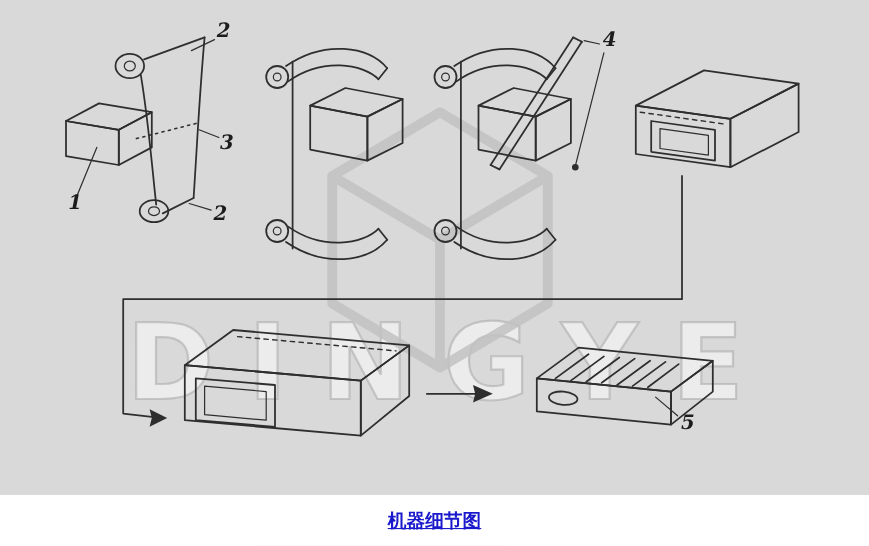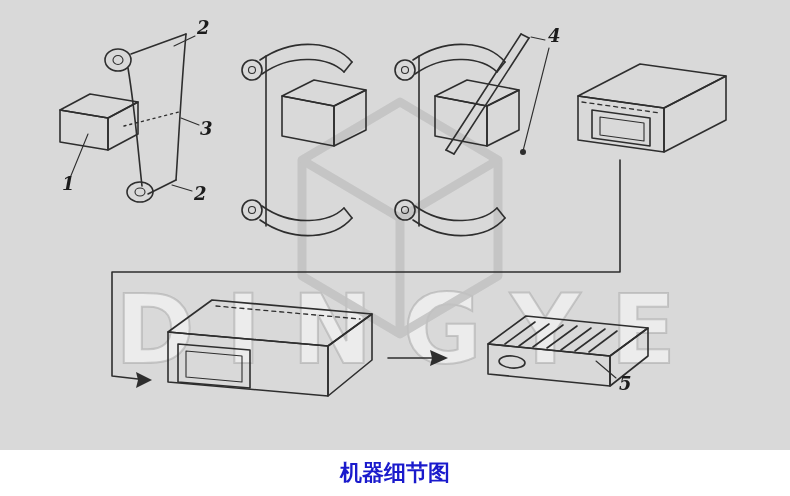--- a/index.html
+++ b/index.html
@@ -18,22 +18,22 @@
         fill:none;stroke:#2e2e2e;stroke-width:1.6;stroke-linecap:round;stroke-linejoin:round;}
   .diagram-svg .thin{stroke-width:1.1;}
   .diagram-svg .dash{stroke-dasharray:4 4;stroke-width:1.3;}
   .diagram-svg .dots{stroke-dasharray:2 4;stroke-width:1.4;}
   .diagram-svg .fillblack{fill:#2e2e2e;stroke:none;}
   .diagram-svg text{fill:#1c1c1c;stroke:none;
         font-family:"DejaVu Serif","Liberation Serif",serif;
         font-style:italic;font-weight:bold;font-size:18px;}
   .caption-bar{position:relative;width:790px;height:46px;background:#ffffff;
         display:flex;align-items:center;justify-content:center;}
-  .caption-text{color:#1a1acc;font-size:22px;font-weight:bold;
-        font-family:"DejaVu Sans","Liberation Sans",sans-serif;}
+  .caption-text{color:#1a1acc;font-size:17px;font-weight:bold;
+        font-family:"DejaVu Sans","Liberation Sans",sans-serif;text-decoration:underline;}
 </style>
 </head>
 <body>
 
 <div class="page">
   <div class="panel">
 
     <div class="watermark-text">DINGYE</div>
 
     <svg class="watermark-logo" width="260" height="290" viewBox="0 0 260 290">

